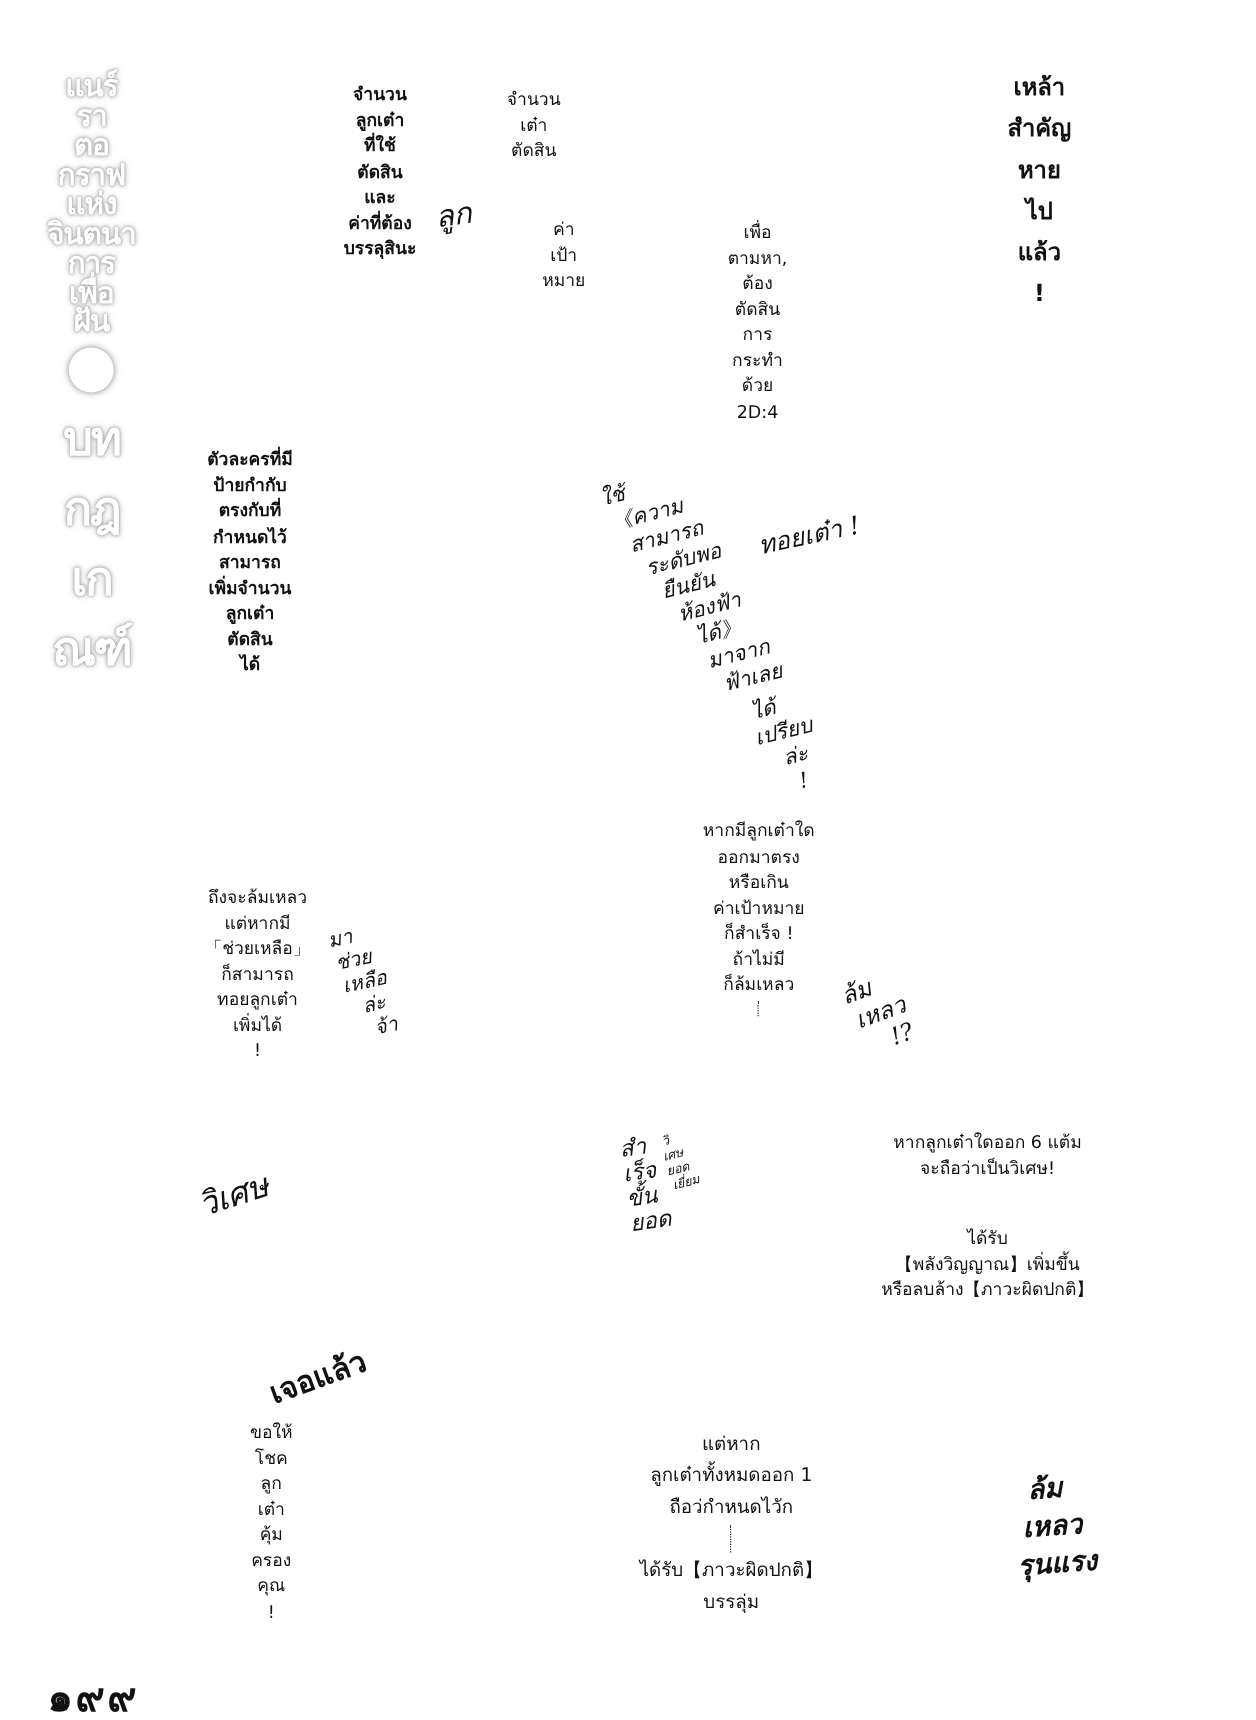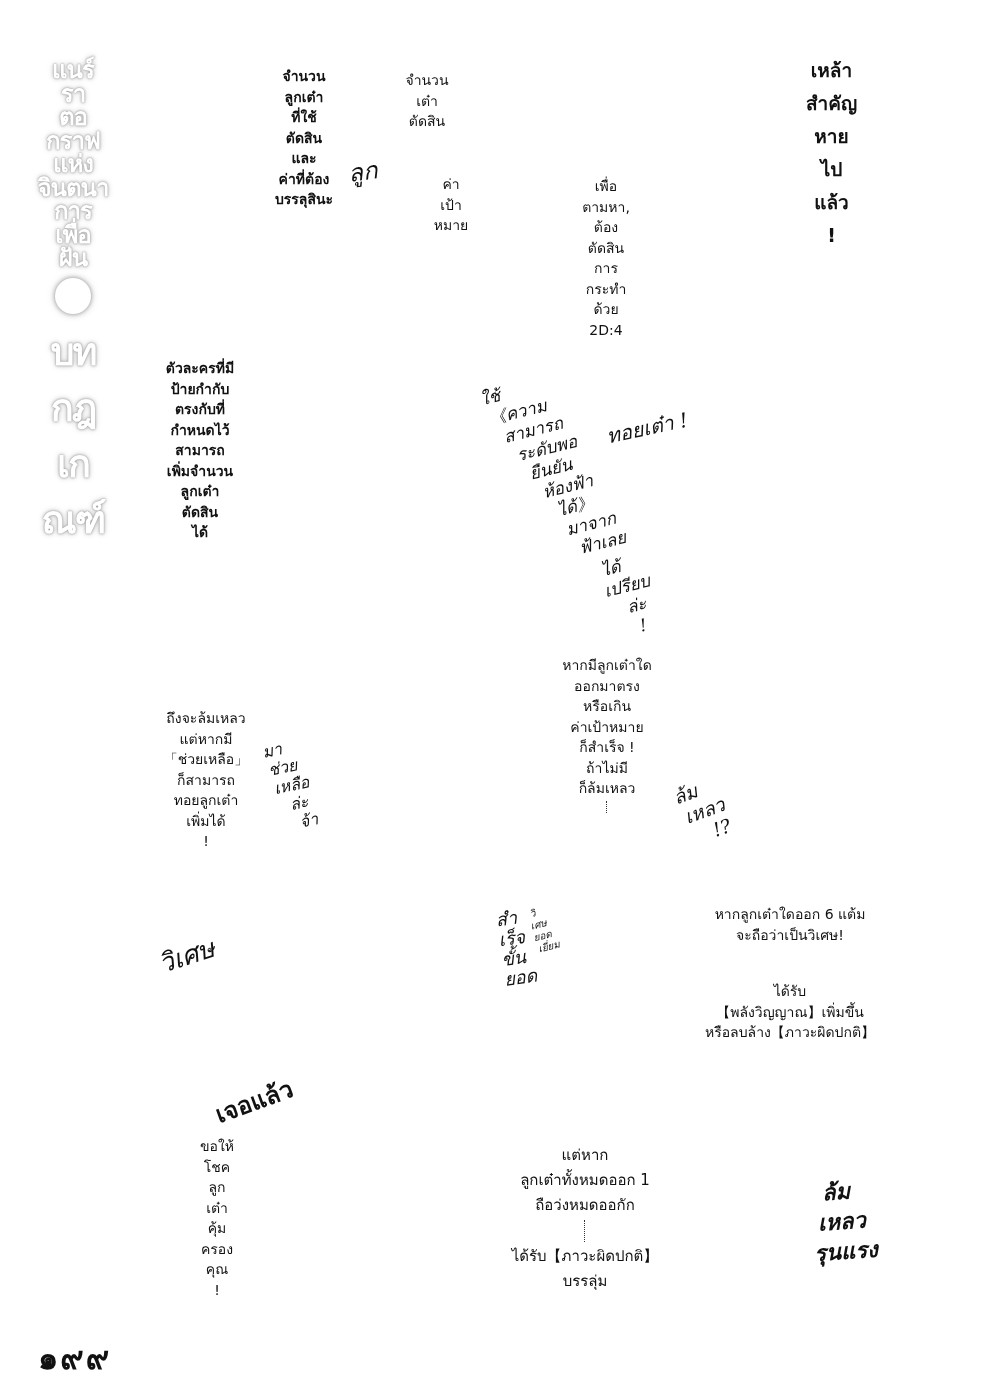--- a/index.html
+++ b/index.html
@@ -186,21 +186,21 @@
   <span class="ln">เต๋า</span>
   <span class="ln">คุ้ม</span>
   <span class="ln">ครอง</span>
   <span class="ln">คุณ</span>
   <span class="ln">!</span>
 </div>
 
 <div class="blk" style="left:495px; top:1143px; width:180px; font-size:15px; line-height:25px;">
   <span class="ln">แต่หาก</span>
   <span class="ln">ลูกเต๋าทั้งหมดออก 1</span>
-  <span class="ln">ถือว่งหมดออกัก</span>
+  <span class="ln">ถือว่กำหนดไวัก</span>
   <span class="vdots" style="height:22px; margin-top:2px; margin-bottom:2px;"></span>
   <span class="ln">ได้รับ【ภาวะผิดปกติ】</span>
   <span class="ln">บรรลุ่ม</span>
 </div>
 
 <div class="hand" style="left:812px; top:1176px; font-size:22px; line-height:30px; font-weight:bold; transform:rotate(-4deg);">
   <span class="ln" style="margin-left:12px">ล้ม</span>
   <span class="ln" style="margin-left:6px">เหลว</span>
   <span class="ln">รุนแรง</span>
 </div>

